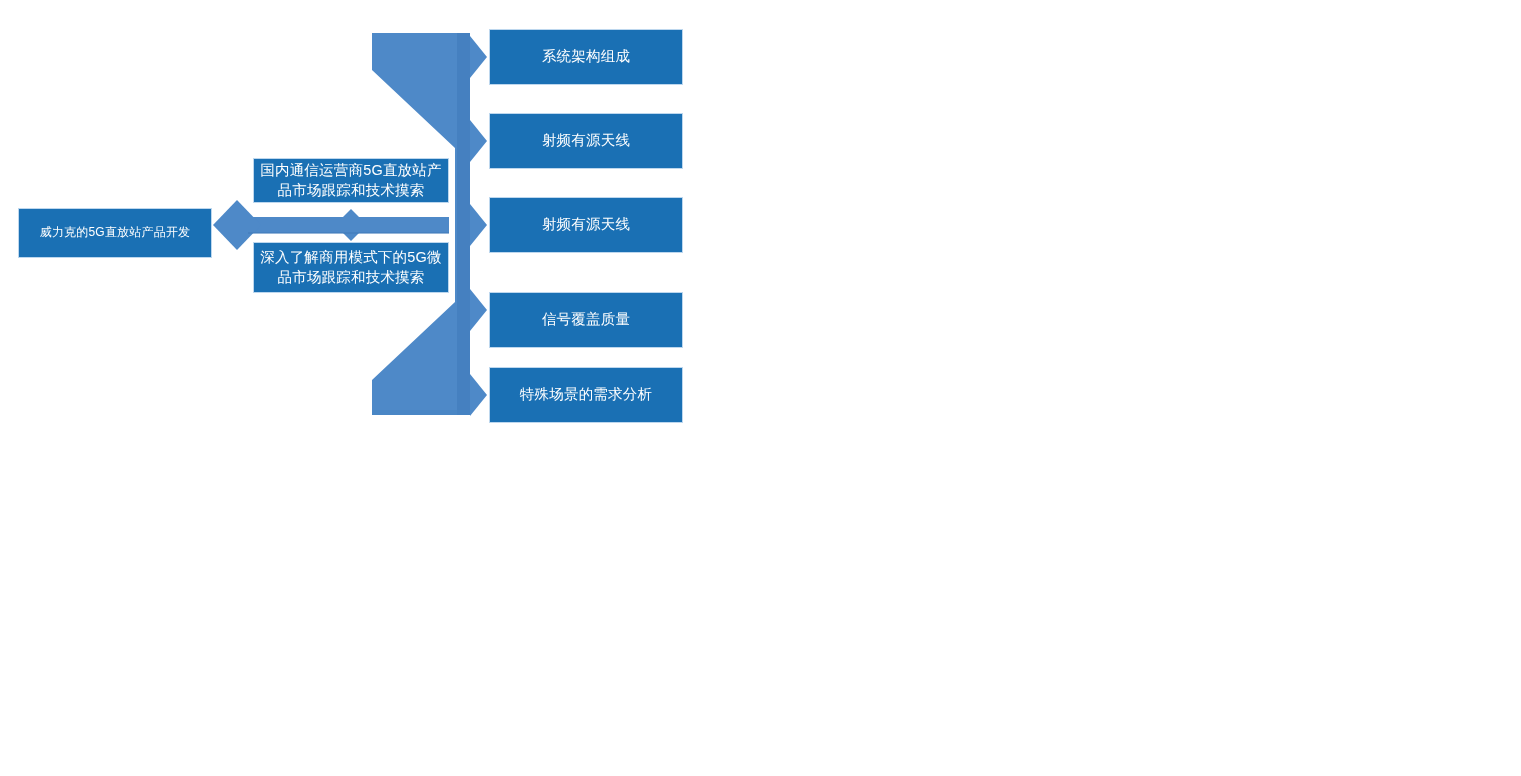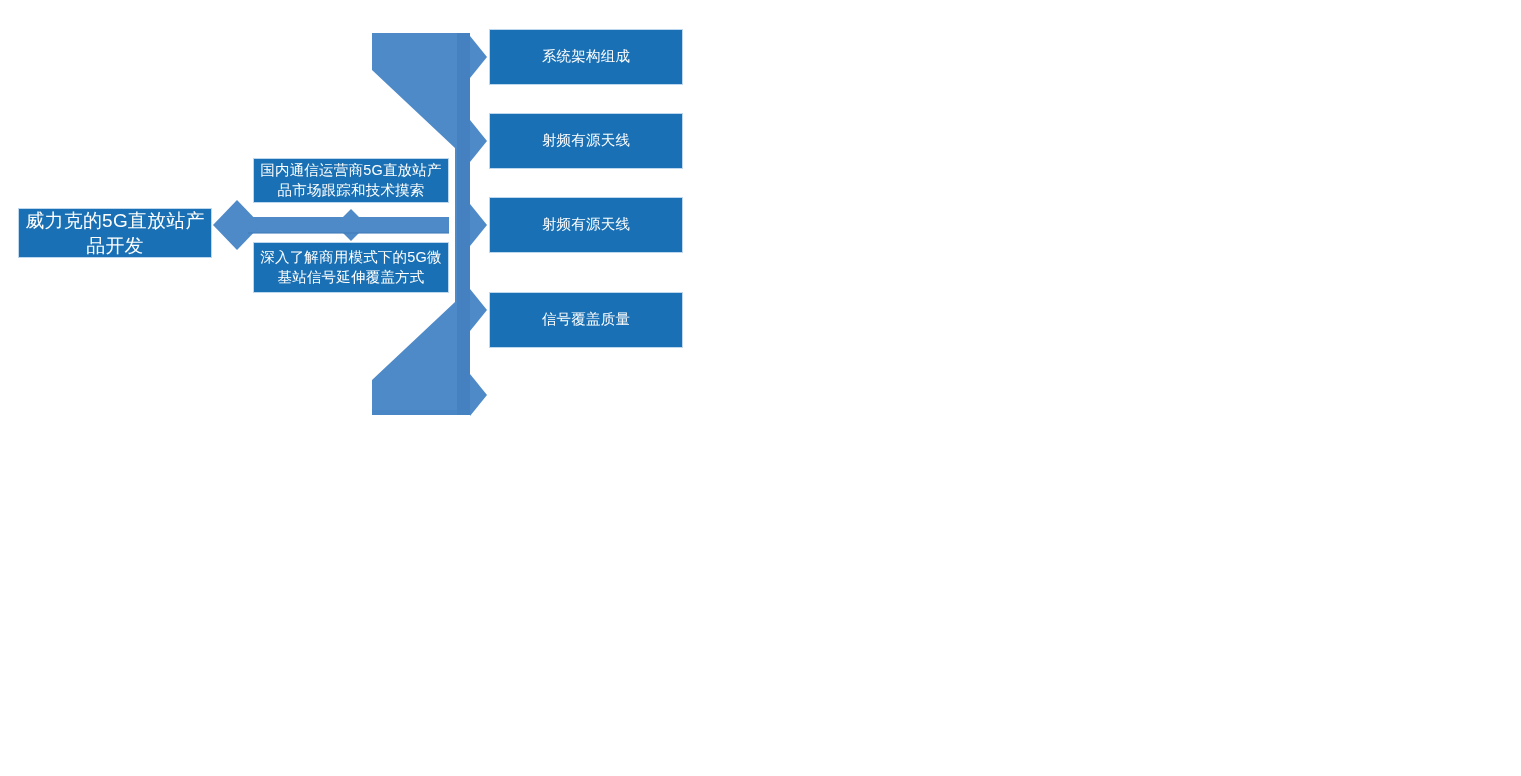--- a/index.html
+++ b/index.html
@@ -48,21 +48,21 @@
     letter-spacing: 0.2px;
     padding: 2px 0;
     -webkit-font-smoothing: antialiased;
   }
 
   .node-root {
     left: 18px;
     top: 208px;
     width: 194px;
     height: 50px;
-    font-size: 19px;
+    font-size: 12px;
   }
 
   .node-mid {
     left: 253px;
     width: 196px;
     font-size: 14.5px;
   }
   .node-mid-1 { top: 158px; height: 45px; }
   .node-mid-2 { top: 242px; height: 51px; }
 
@@ -134,33 +134,36 @@
     <span class="node-label">威力克的5G直放站产品开发</span>
   </div>
 
   <div class="node-box node-mid node-mid-1">
     <span class="node-label">国内通信运营商5G直放站产
 品市场跟踪和技术摸索</span>
   </div>
 
   <div class="node-box node-mid node-mid-2">
     <span class="node-label">深入了解商用模式下的5G微
-基站信号延伸覆盖方式</span>
+品市场跟踪和技术摸索</span>
   </div>
 
   <div class="node-box node-leaf leaf-1">
     <span class="node-label">系统架构组成</span>
   </div>
 
   <div class="node-box node-leaf leaf-2">
     <span class="node-label">射频有源天线</span>
   </div>
 
   <div class="node-box node-leaf leaf-3">
     <span class="node-label">射频有源天线</span>
   </div>
 
   <div class="node-box node-leaf leaf-4">
     <span class="node-label">信号覆盖质量</span>
   </div>
 
+  <div class="node-box node-leaf leaf-5">
+    <span class="node-label">特殊场景的需求分析</span>
+  </div>
 
 </div>
 
 </body></html>

